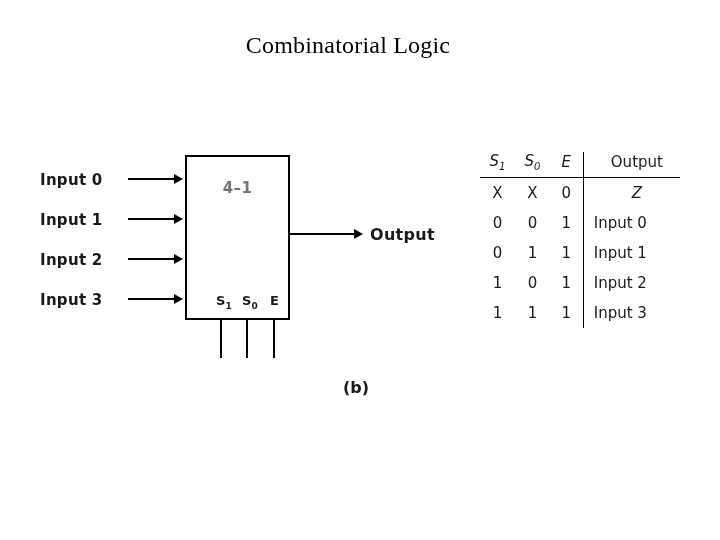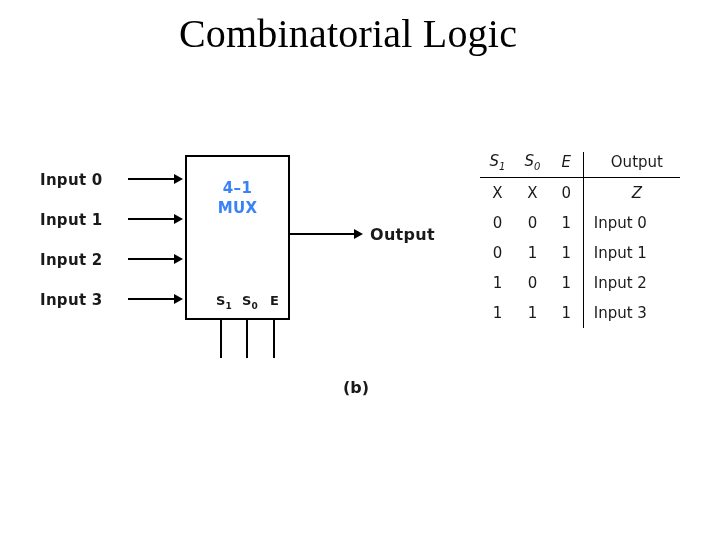--- a/index.html
+++ b/index.html
@@ -16,25 +16,25 @@
   }
   #slide {
     position: absolute;
     left: 0; top: 0;
     width: 720px;
     height: 540px;
   }
   .title {
     position: absolute;
     left: 0;
-    top: 10px;
+    top: 32px;
     width: 696px;
     text-align: center;
     font-family: "Liberation Serif", serif;
-    font-size: 40px;
+    font-size: 24px;
     color: #000000;
     letter-spacing: 0.2px;
   }
 
   
   #mux-figure {
     position: absolute;
     left: 30px;
     top: 145px;
     width: 420px;
@@ -68,21 +68,21 @@
     width: 105px;
     height: 165px;
     border: 2.5px solid #000000;
     box-sizing: border-box;
     background: #ffffff;
   }
   .mux-title {
     position: absolute;
     font-size: 15px;
     font-weight: bold;
-    color: #3b82f6;
+    color: #737373;
     text-align: center;
     width: 100%;
     letter-spacing: 0.3px;
   }
   .portnum {
     position: absolute;
     font-size: 15px;
     font-weight: bold;
     color: #1a1a1a;
   }
@@ -204,21 +204,20 @@
     <div class="arrow-head" style="left:144px; top:109px;"></div>
     <div class="portnum" style="left:164px; top:105px;">2</div>
 
     <div class="inlabel" style="left:10px; top:146px;">Input 3</div>
     <div class="arrow-line" style="left:98px; top:153px; width:48px;"></div>
     <div class="arrow-head" style="left:144px; top:149px;"></div>
     <div class="portnum" style="left:164px; top:145px;">3</div>
 
     <div class="mux-box">
       <div class="mux-title" style="top:22px;">4–1</div>
-      <div class="mux-title" style="top:42px;">MUX</div>
     </div>
 
     <div class="selname" style="left:186px; top:148px;"><span>S</span><sub>1</sub></div>
     <div class="selname" style="left:212px; top:148px;"><span>S</span><sub>0</sub></div>
     <div class="selname" style="left:240px; top:148px;"><span>E</span></div>
 
     <div class="sel-stem" style="left:190px; top:175px; height:38px;"></div>
     <div class="sel-stem" style="left:216px; top:175px; height:38px;"></div>
     <div class="sel-stem" style="left:243px; top:175px; height:38px;"></div>
 

